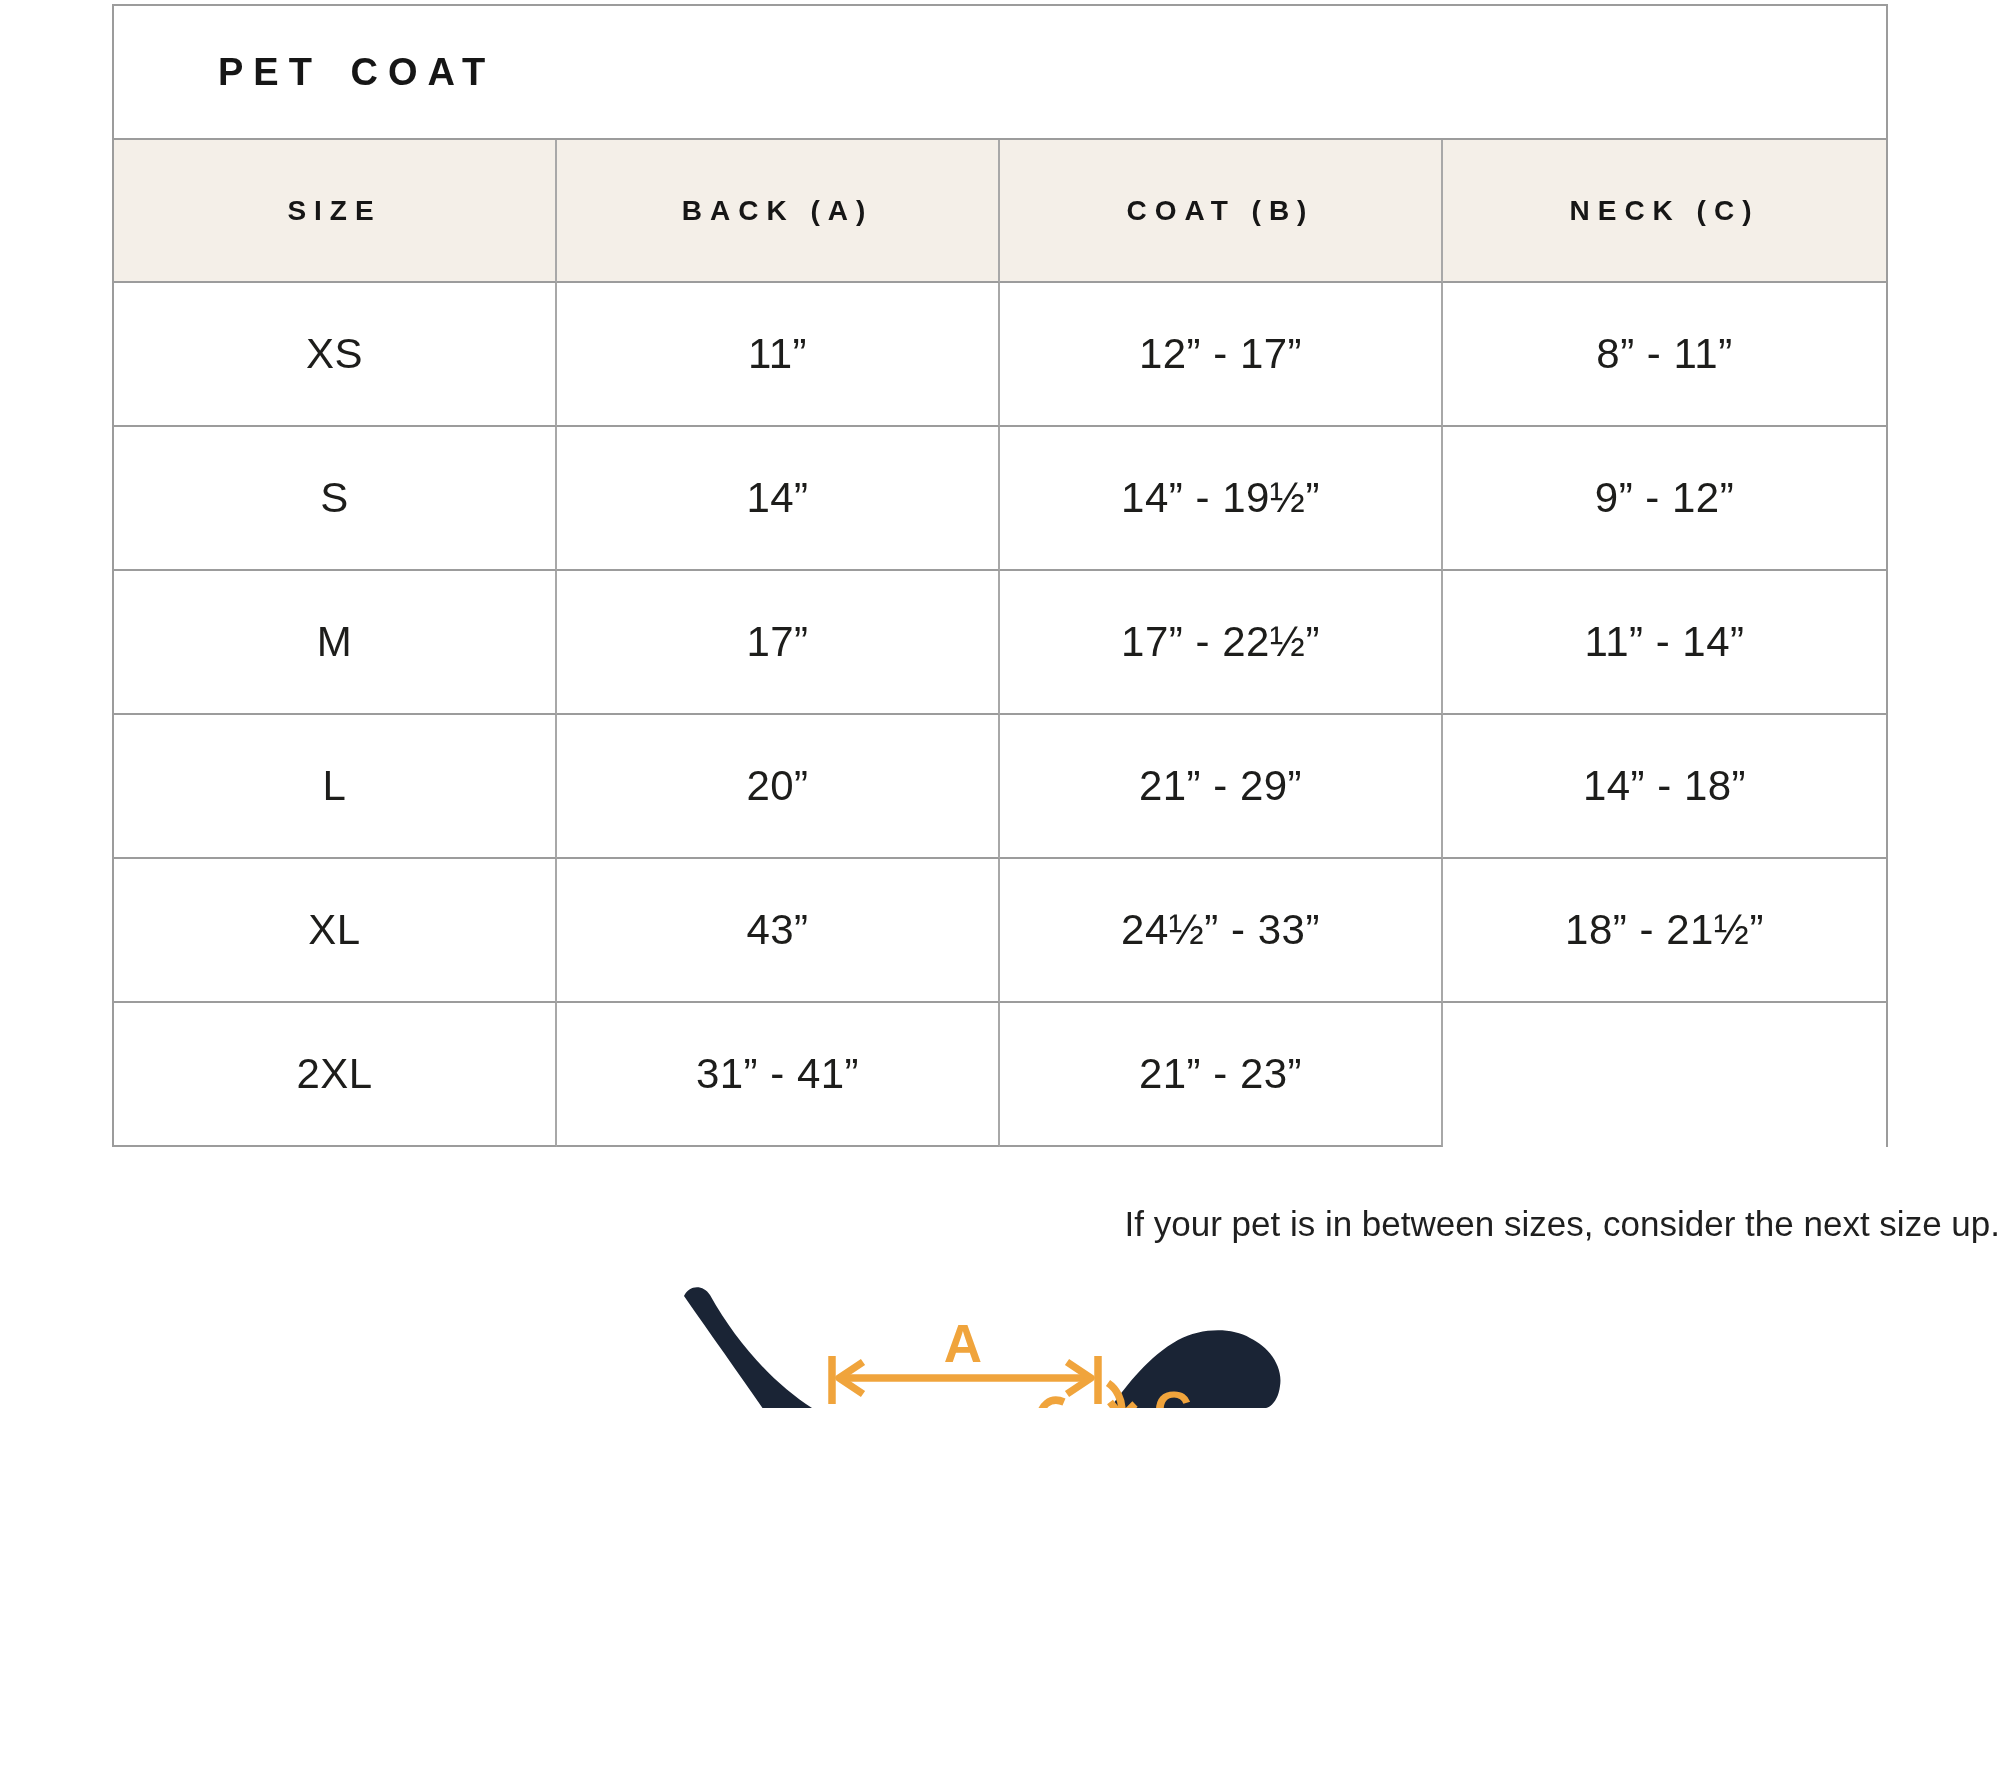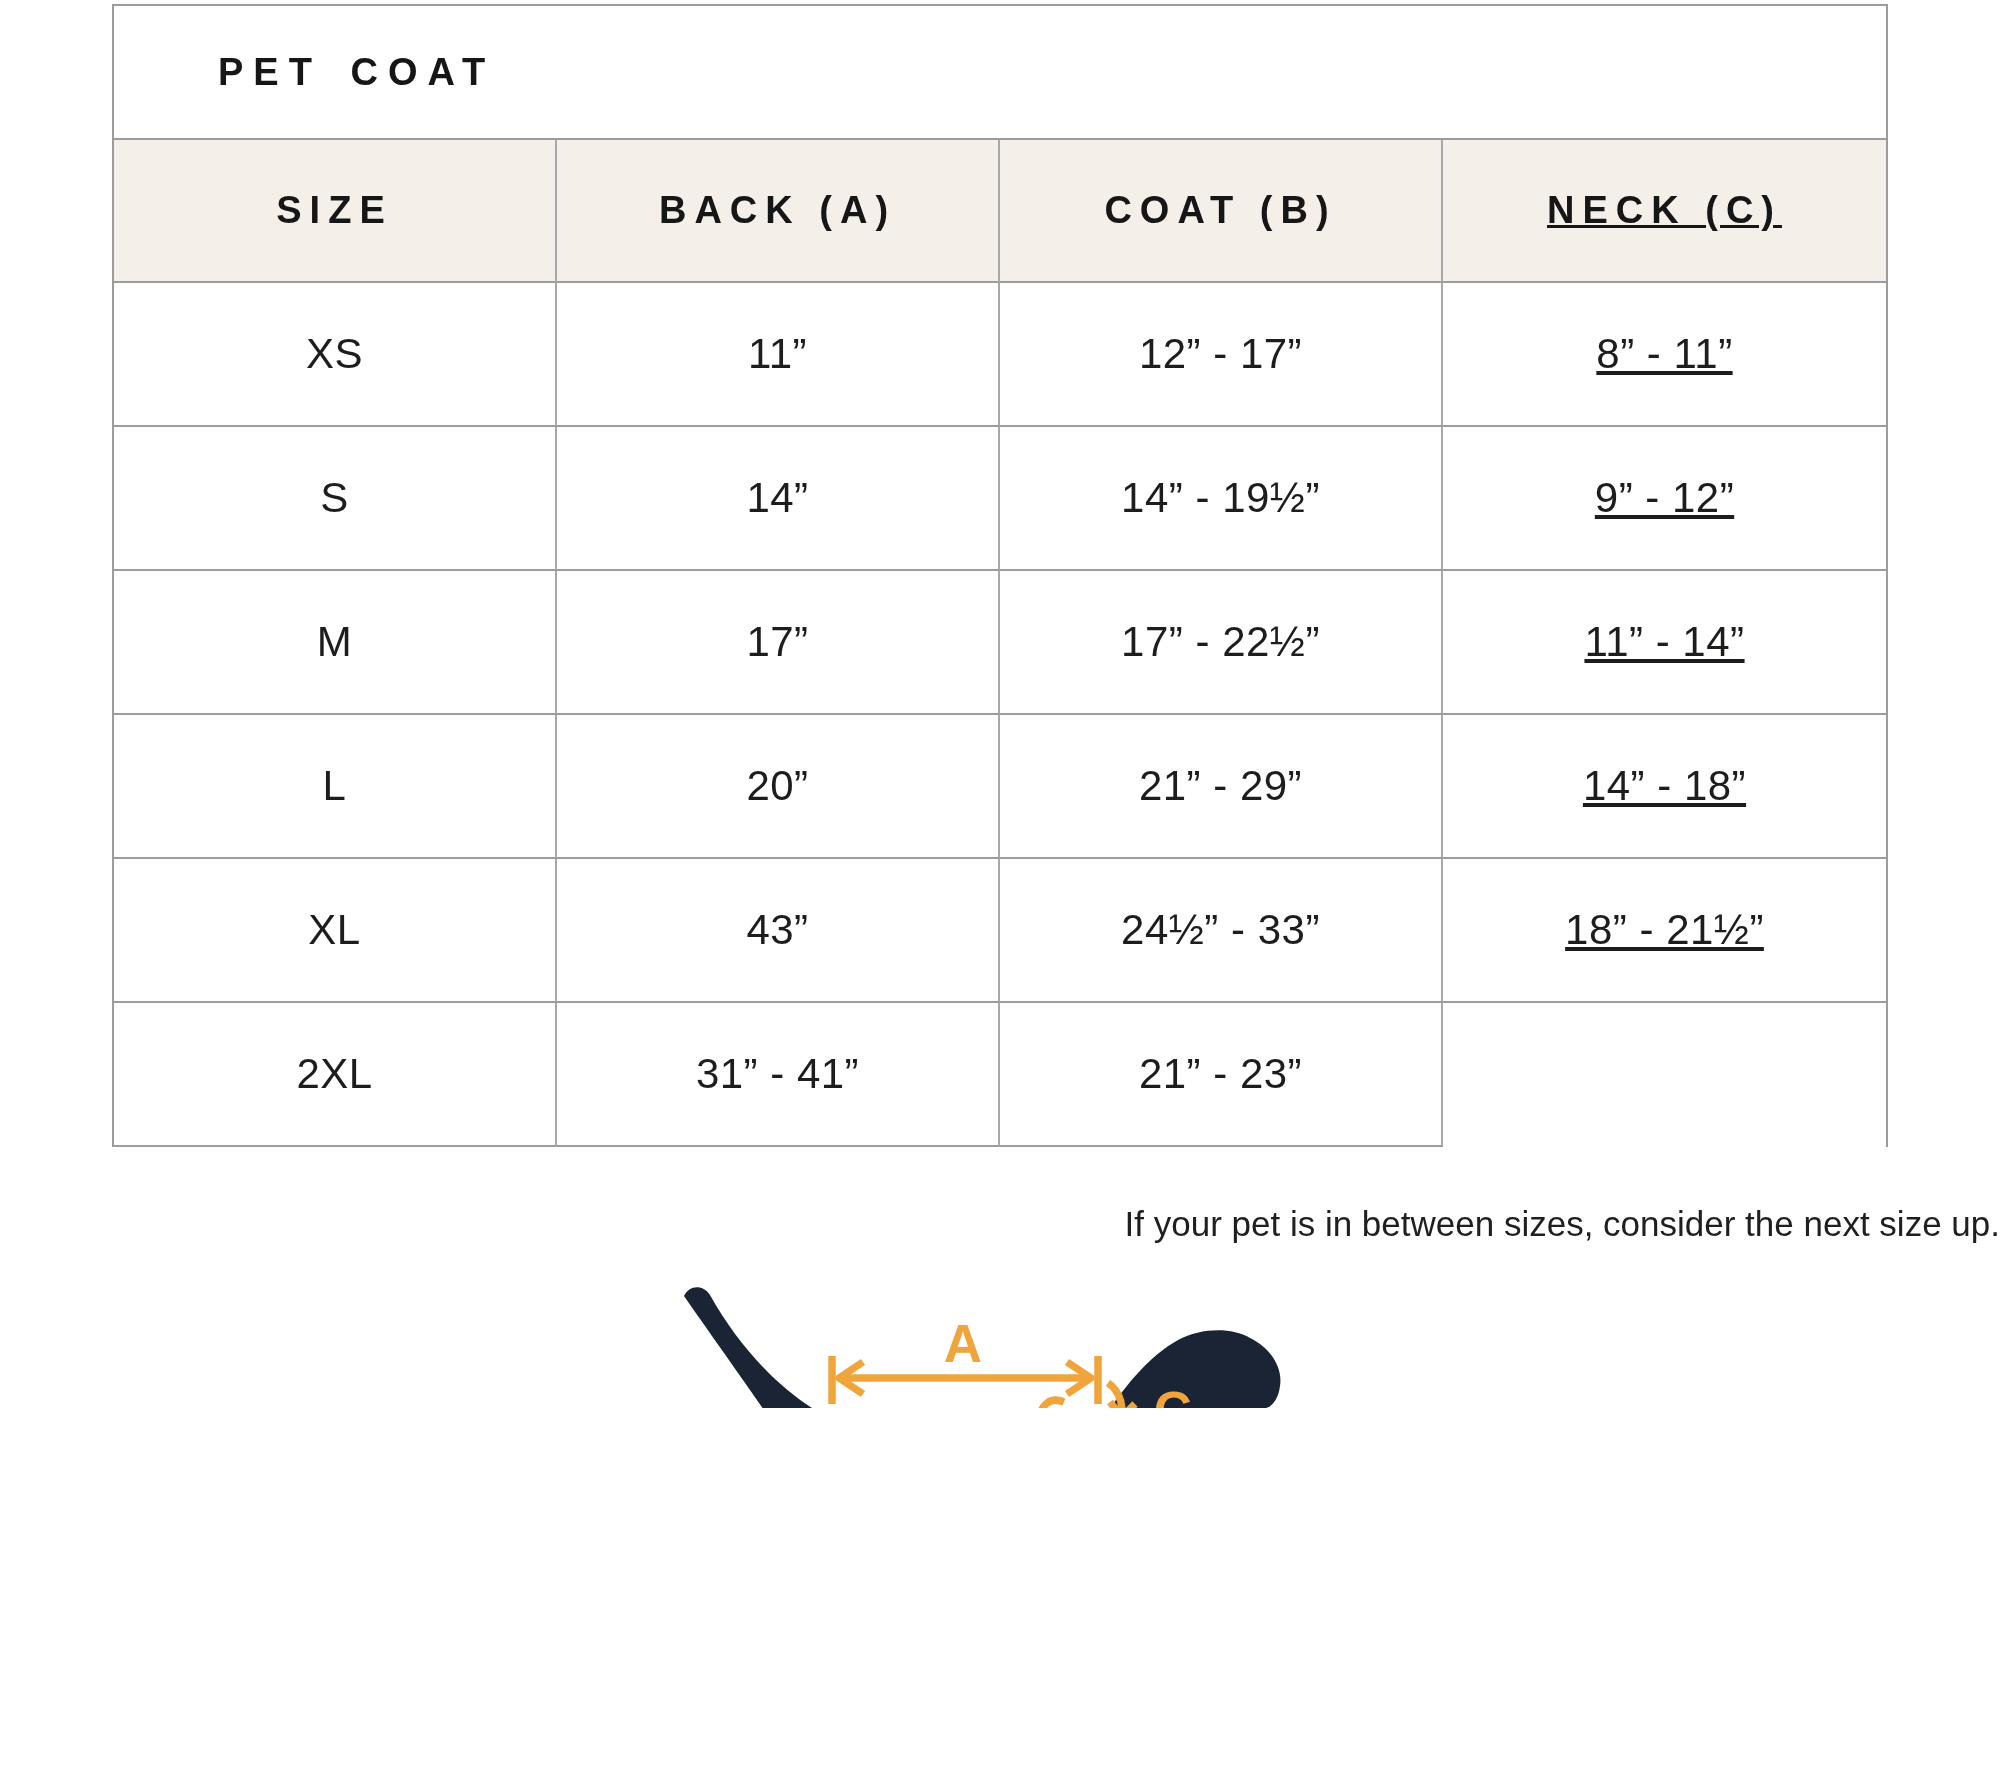--- a/index.html
+++ b/index.html
@@ -46,25 +46,25 @@
   }
   .cell{
     height:144px;
     display:flex;align-items:center;justify-content:center;
     border-bottom:2px solid var(--border-h);
     border-right:2px solid var(--border-v);
     font-size:42px;
     letter-spacing:0.5px;
     color:var(--text);
   }
-  .grid .cell:nth-child(4n){border-right:none;text-decoration:underline;}
+  .grid .cell:nth-child(4n){border-right:none;}
   .header-cell{
     height:143px;
     background:var(--header-bg);
-    font-size:38px;font-weight:bold;
+    font-size:28px;font-weight:bold;
     letter-spacing:8px;
     color:#161616;
   }
   .footnote{
     position:absolute;
     left:0;top:1204px;width:2000px;
     text-align:right;
     font-size:35px;
     color:#1f1f1f;
   }

